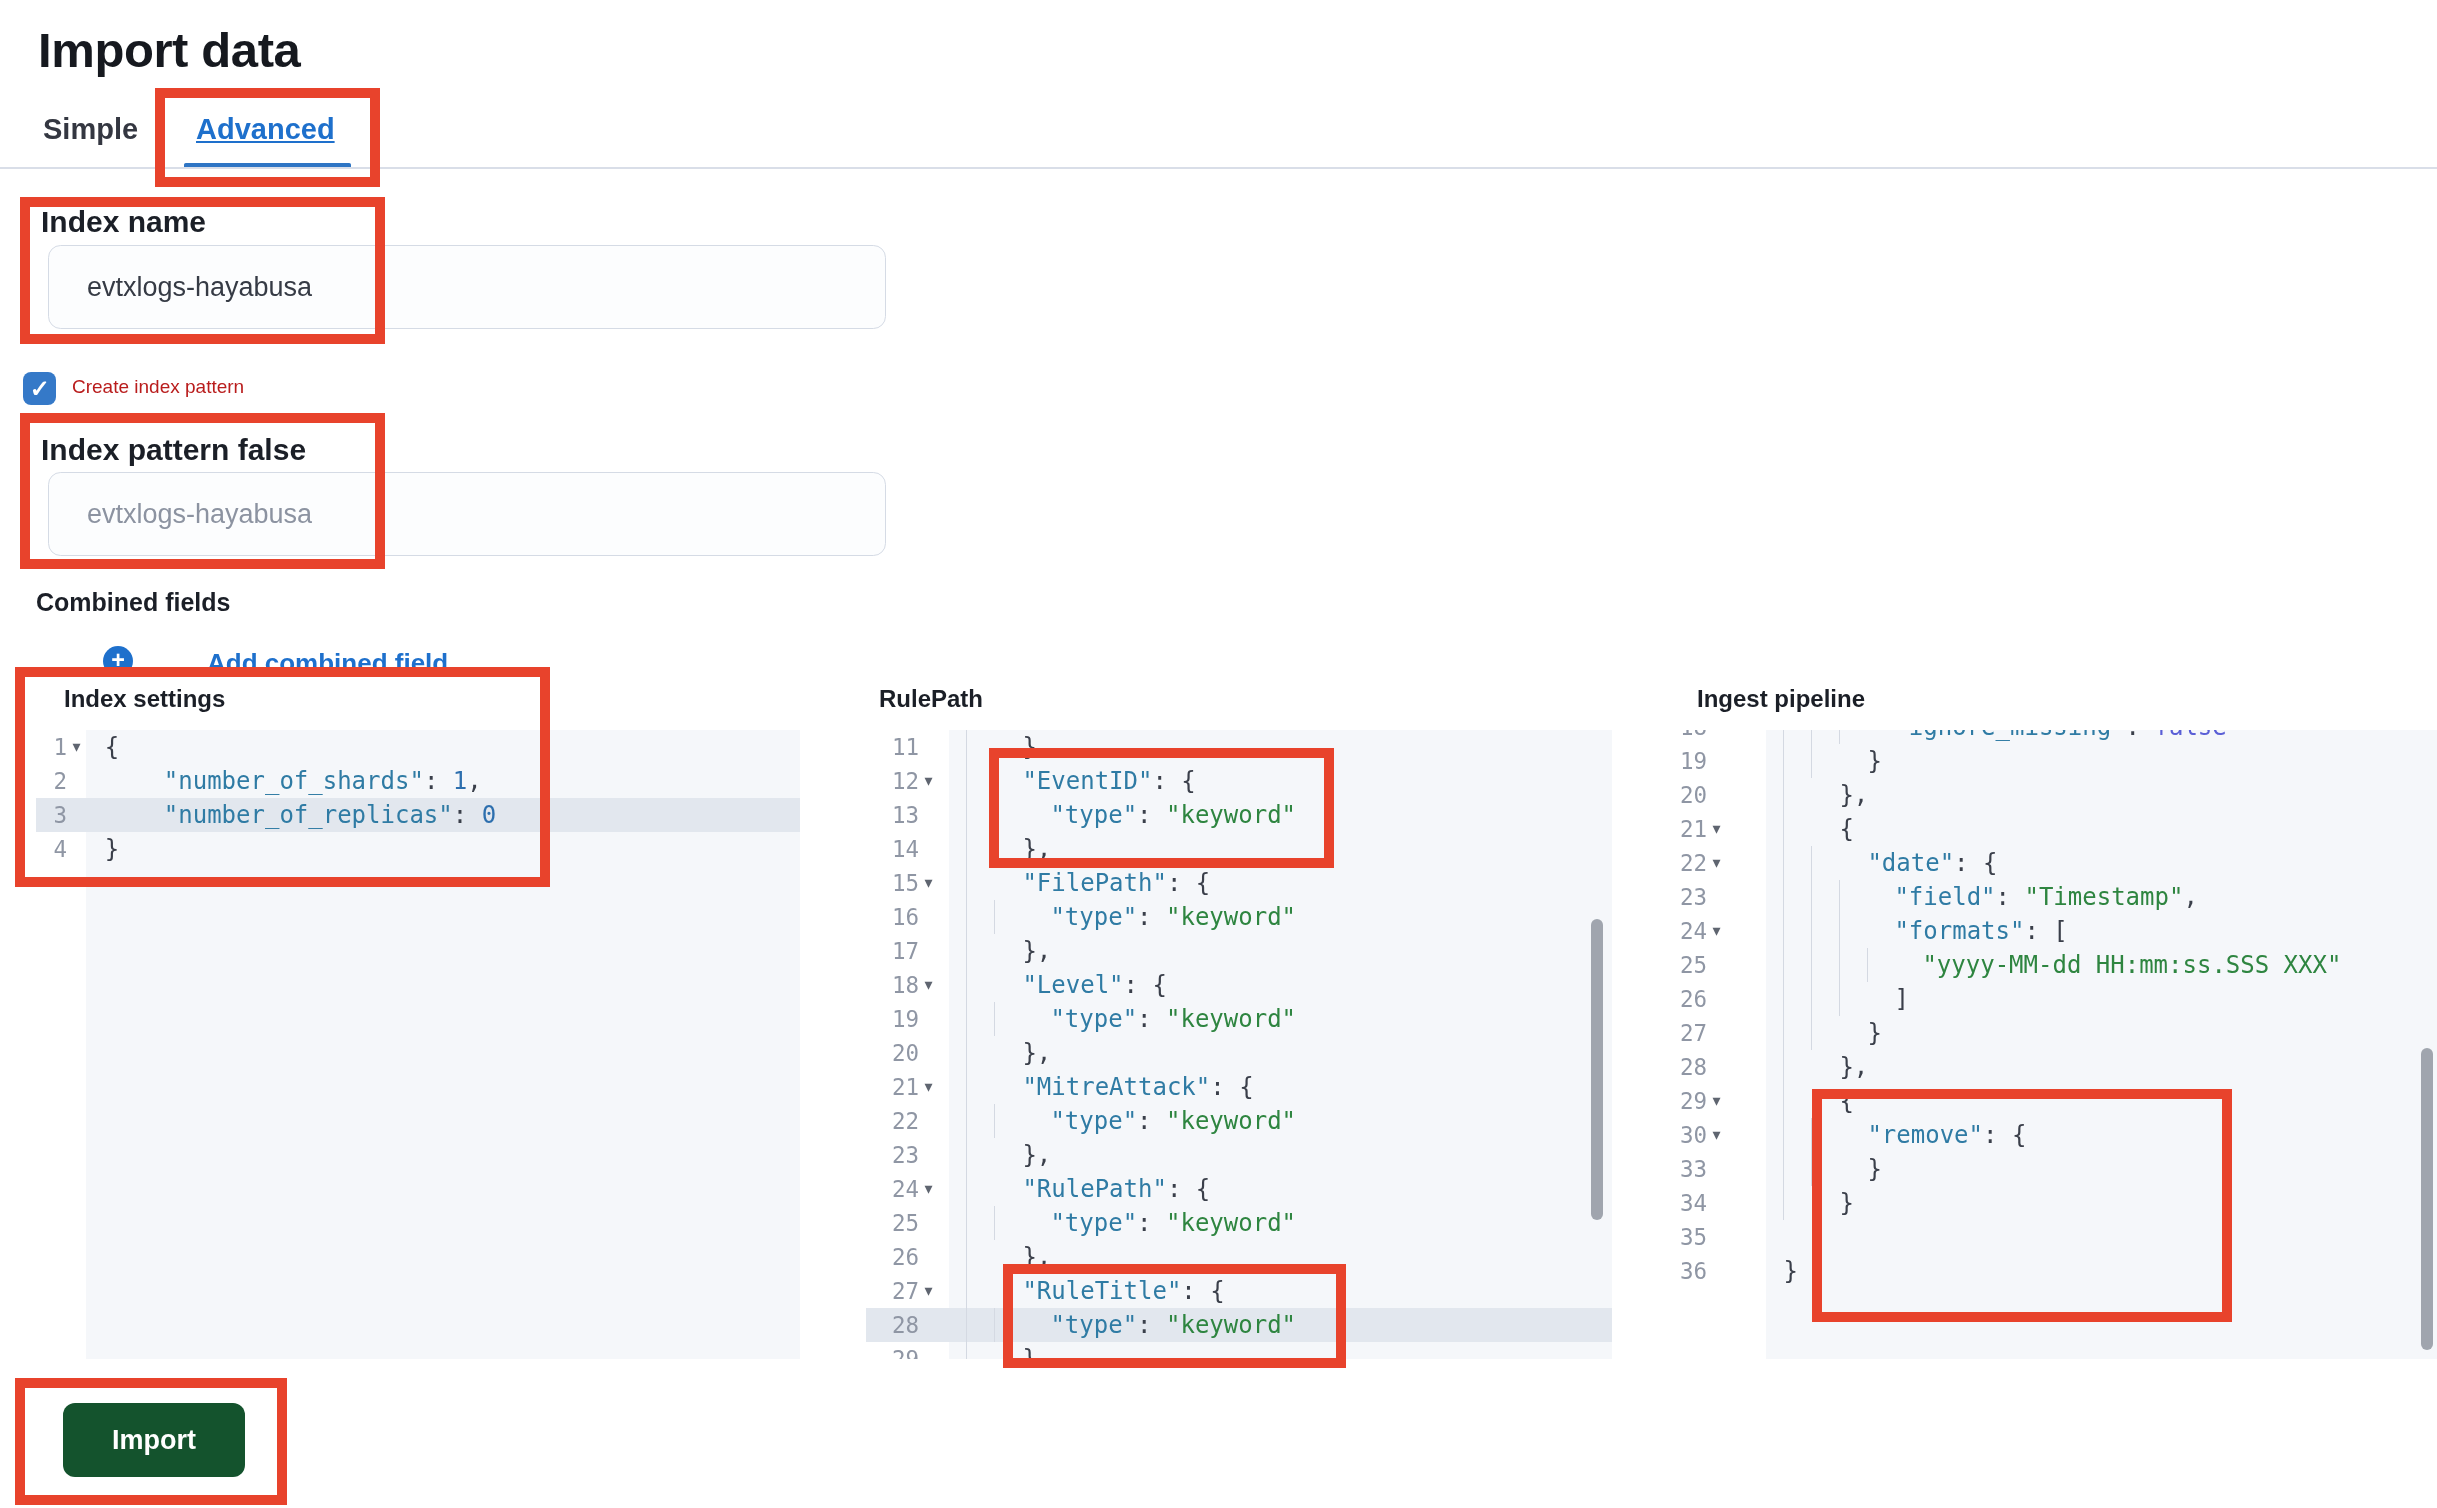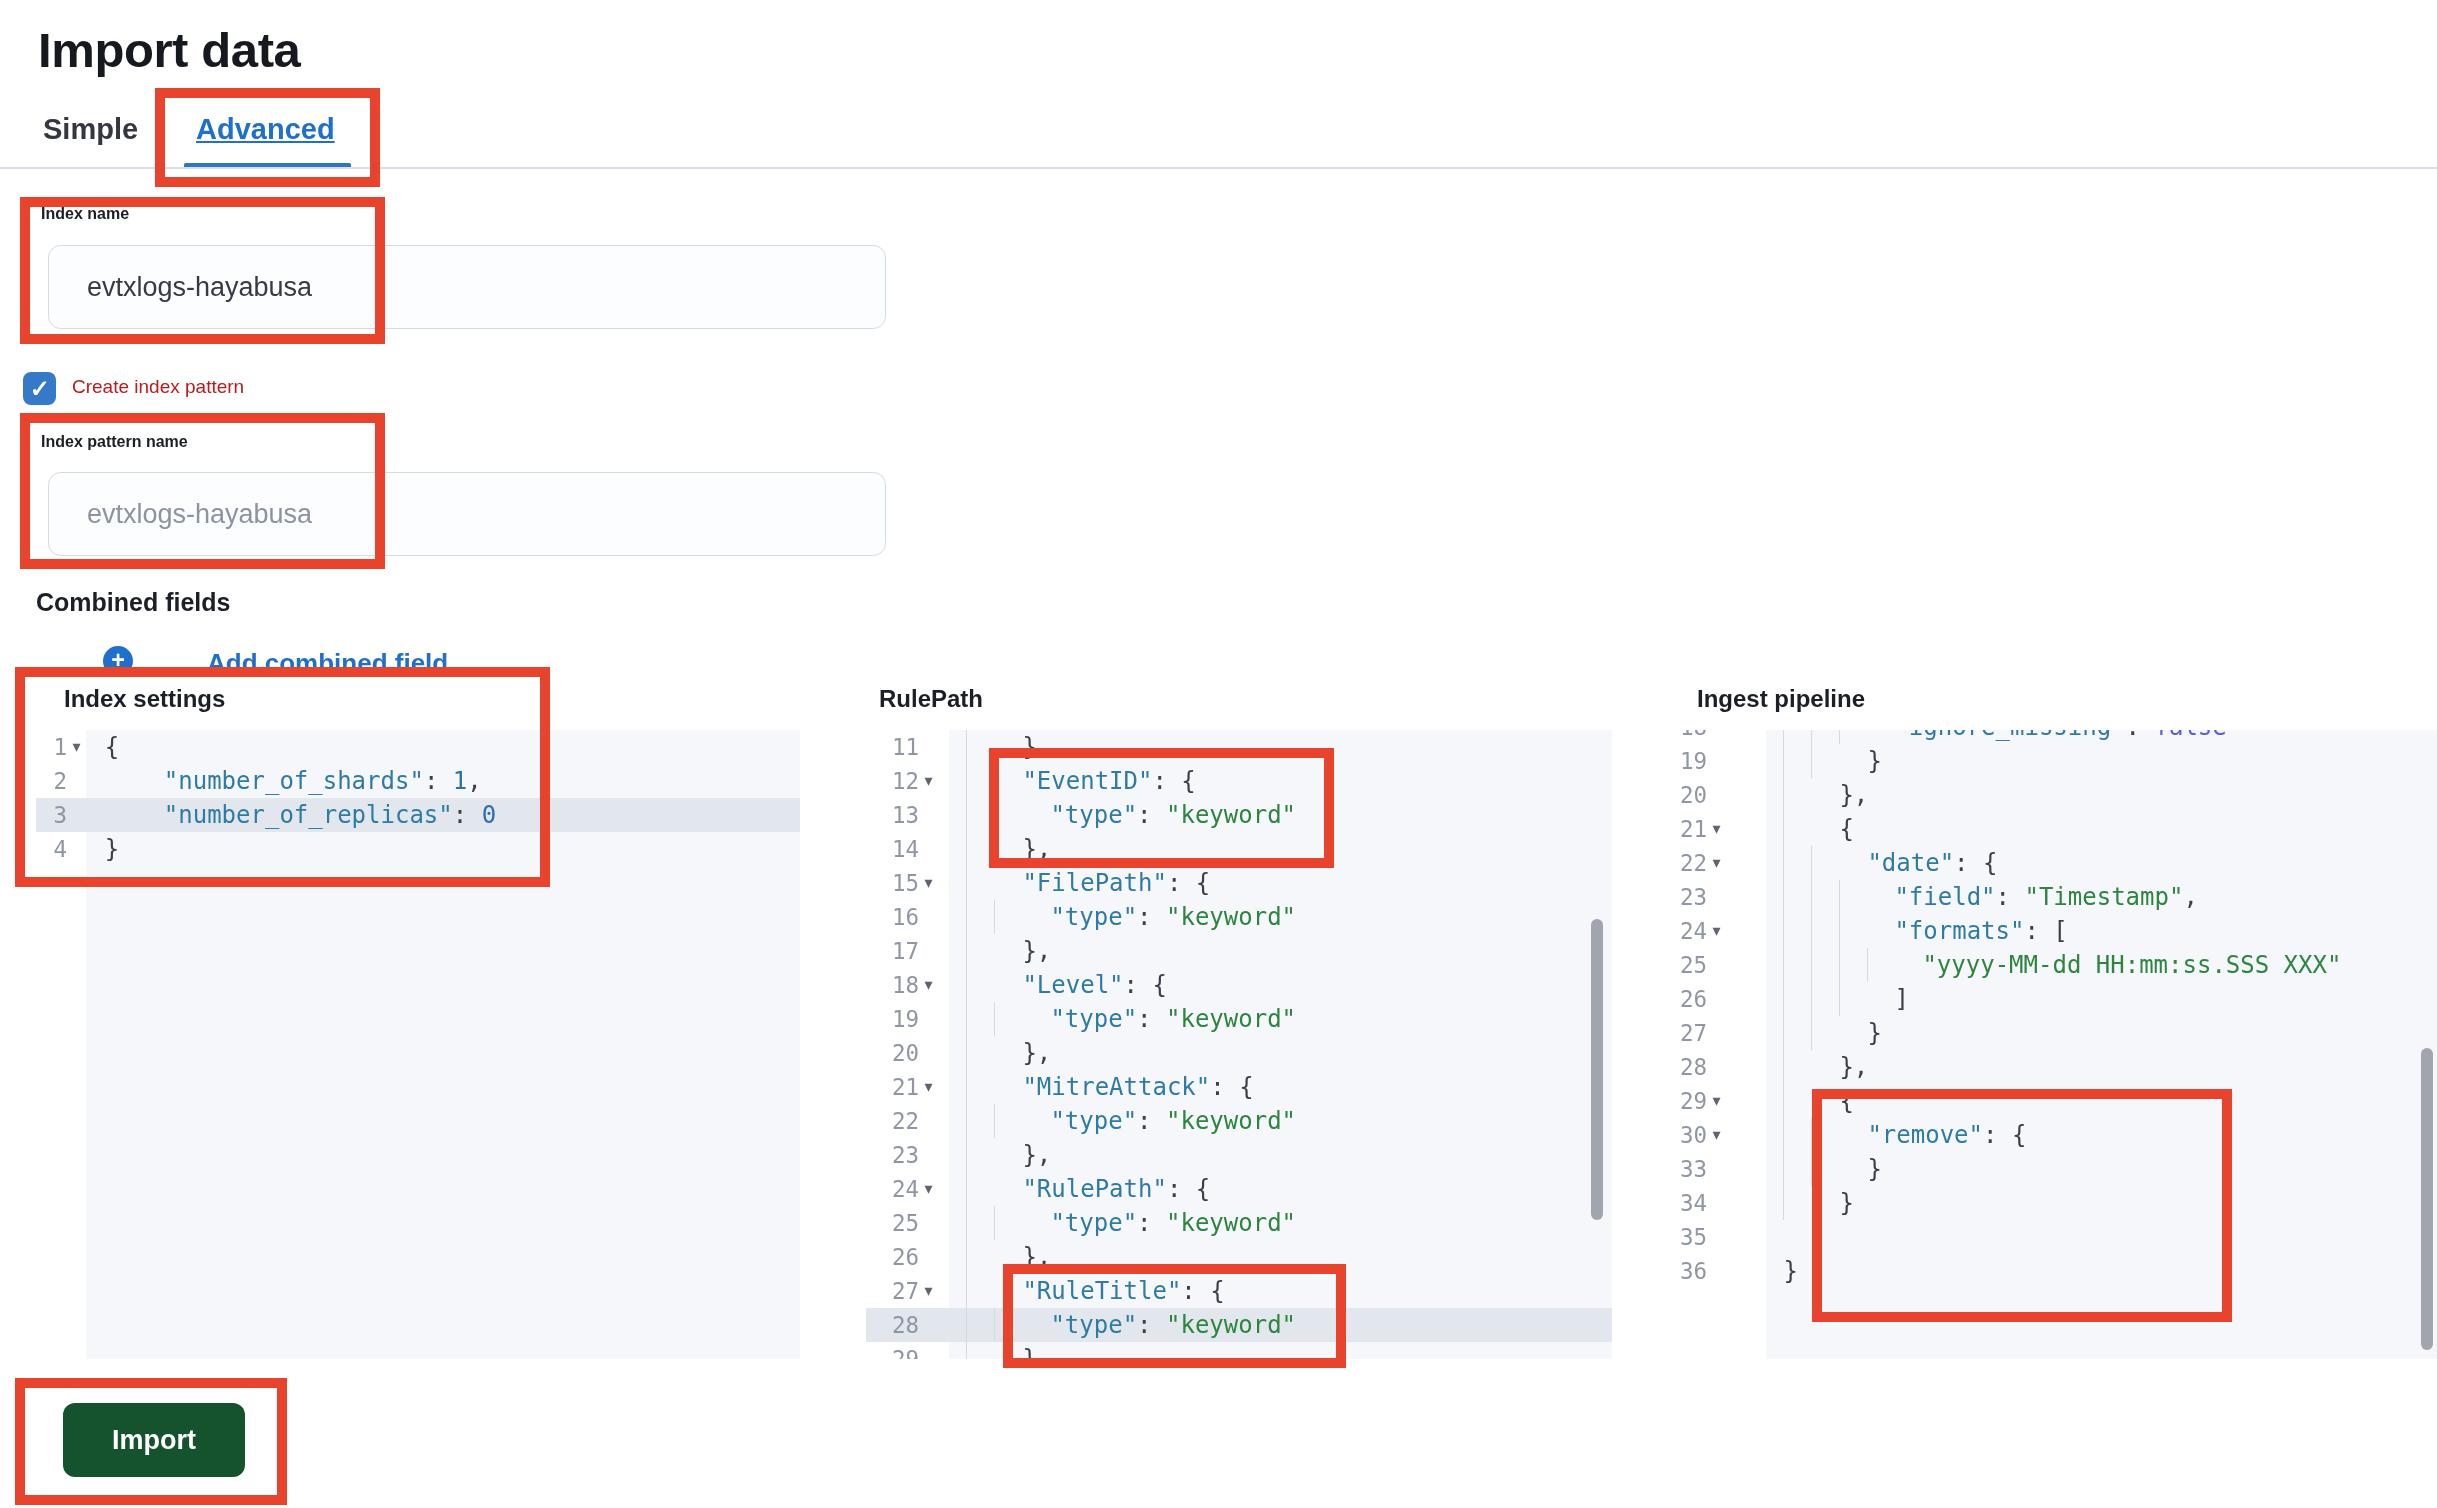--- a/index.html
+++ b/index.html
@@ -9,21 +9,21 @@
 
   
   #page-title{left:38px;top:21.6px;font-size:49px;font-weight:700;letter-spacing:-0.4px;color:#16191f;}
   .tab{top:113px;font-size:29px;font-weight:700;cursor:pointer;}
   #tab-simple{left:43px;color:#343741;}
   #tab-advanced{left:196px;color:#1e70cc;text-decoration:underline;}
   #tab-underline{left:184px;top:163px;width:167px;height:6.3px;background:#2e75c4;border-radius:1.8px;}
   #tabs-divider{left:0;top:167px;width:2438px;height:1.8px;background:#d9dee8;}
 
   
-  .field-label{font-size:16px;font-weight:700;color:#1b1f27;}
+  .field-label{font-size:30px;font-weight:700;color:#1b1f27;}
   #index-name-label{left:41px;top:205px;}
   #index-pattern-label{left:41px;top:433px;}
   .text-input{left:48px;width:838px;height:84px;box-sizing:border-box;
       border:1.8px solid #d5dbe5;border-radius:12.6px;background:#fcfdfe;
       font-family:"Liberation Sans",sans-serif;font-size:27px;color:#363b45;
       padding:0 0 0 38px;outline:none;}
   #index-name-input{top:245px;}
   #index-pattern-input{top:472px;}
   .text-input::placeholder{color:#8c93a1;opacity:1;}
 
@@ -96,21 +96,21 @@
 <div class="abs" id="tabs-divider"></div>
 
 <div class="abs field-label" id="index-name-label">Index name</div>
 <input class="abs text-input" id="index-name-input" value="evtxlogs-hayabusa" style="">
 
 <div class="abs" id="create-pattern-checkbox">
   <span>✓</span>
 </div>
 <div class="abs" id="create-pattern-label">Create index pattern</div>
 
-<div class="abs field-label" id="index-pattern-label">Index pattern name</div>
+<div class="abs field-label" id="index-pattern-label">Index pattern false</div>
 <input class="abs text-input" id="index-pattern-input" placeholder="evtxlogs-hayabusa" style="">
 
 <div class="abs field-label" id="combined-fields-label">Combined fields</div>
 <div class="abs" id="add-combined-icon">
   <span>+</span>
 </div>
 <div class="abs" id="add-combined-link">Add combined field</div>
 
 <div class="abs editor-label" id="settings-label">Index settings</div>
 <div class="abs editor-label" id="mappings-label">RulePath</div>

